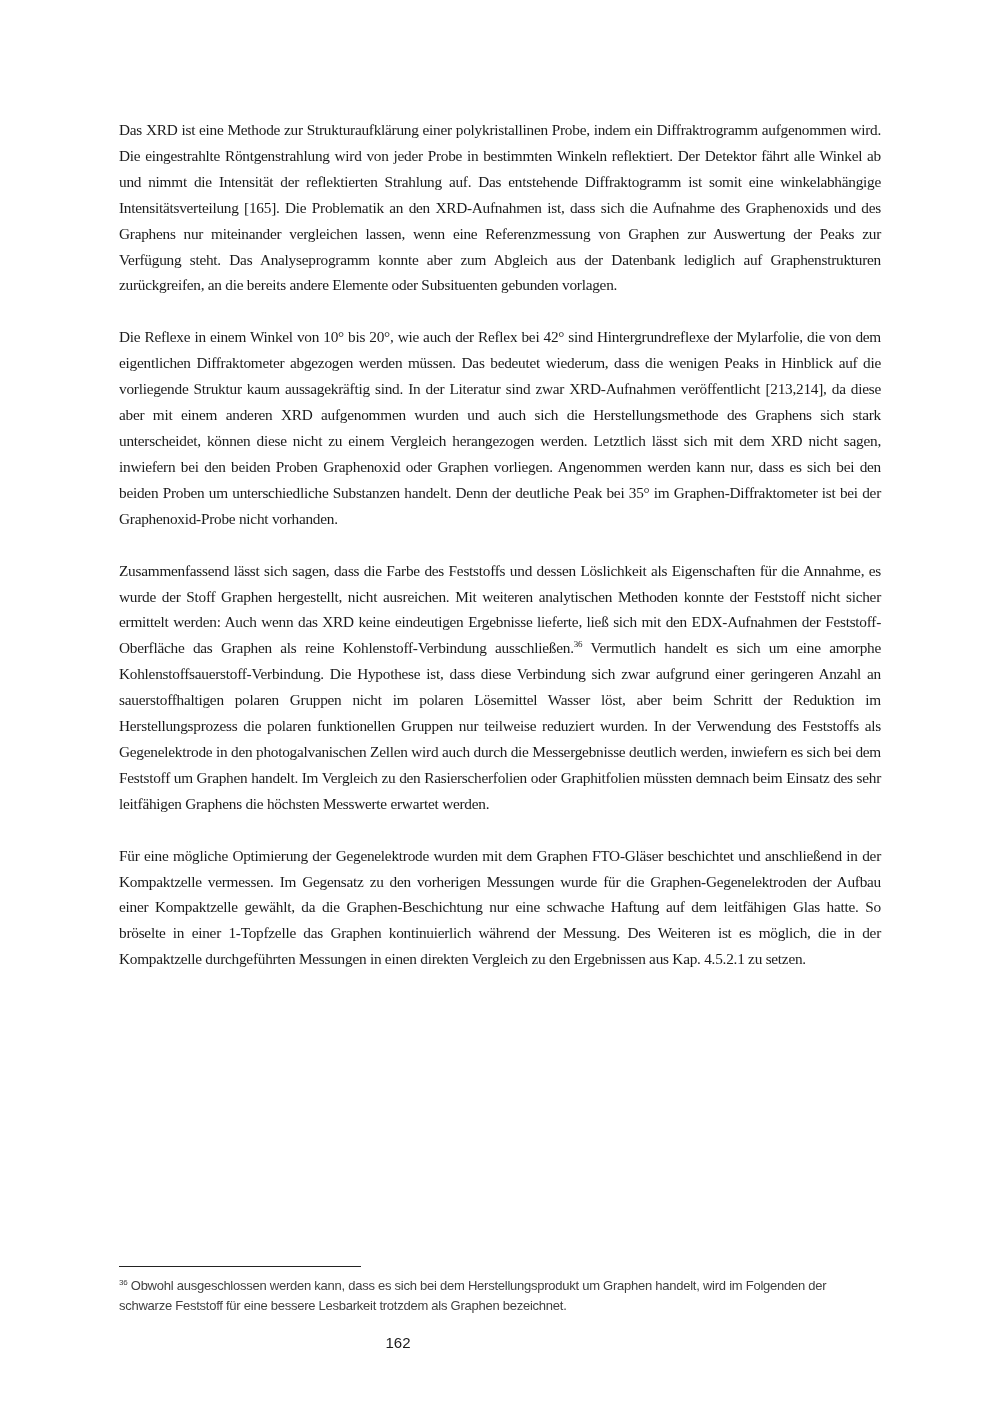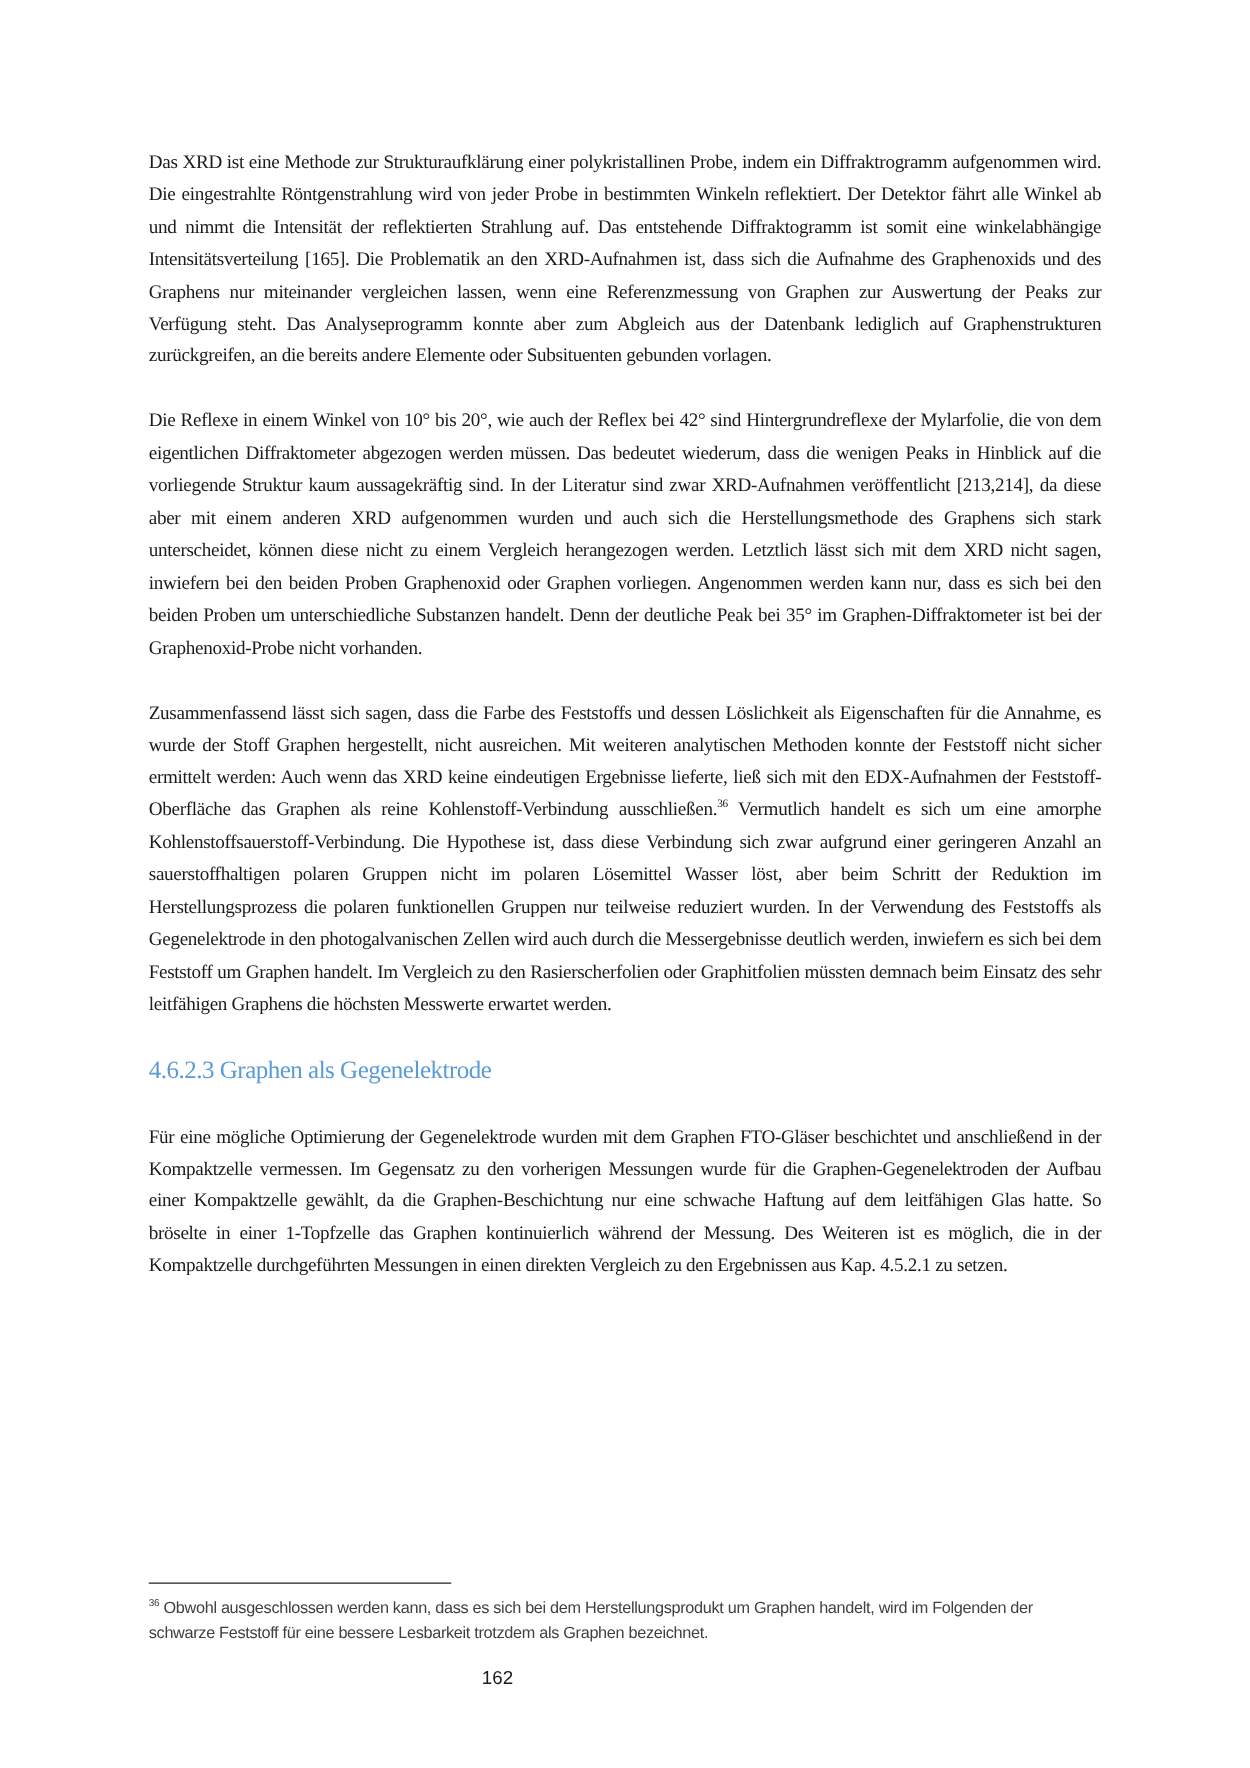--- a/index.html
+++ b/index.html
@@ -32,20 +32,19 @@
     font-family: "Liberation Sans", sans-serif; font-size: 15px; color: #1a1a1a;
   }
 </style>
 </head>
 <body>
 
 <div class="page">
   <p class="para">Das XRD ist eine Methode zur Strukturaufklärung einer polykristallinen Probe, indem ein Diffraktrogramm aufgenommen wird. Die eingestrahlte Röntgenstrahlung wird von jeder Probe in bestimmten Winkeln reflektiert. Der Detektor fährt alle Winkel ab und nimmt die Intensität der reflektierten Strahlung auf. Das entstehende Diffraktogramm ist somit eine winkelabhängige Intensitätsverteilung [165]. Die Problematik an den XRD-Aufnahmen ist, dass sich die Aufnahme des Graphenoxids und des Graphens nur miteinander vergleichen lassen, wenn eine Referenzmessung von Graphen zur Auswertung der Peaks zur Verfügung steht. Das Analyseprogramm konnte aber zum Abgleich aus der Datenbank lediglich auf Graphenstrukturen zurückgreifen, an die bereits andere Elemente oder Subsituenten gebunden vorlagen.</p>
   <p class="para">Die Reflexe in einem Winkel von 10° bis 20°, wie auch der Reflex bei 42° sind Hintergrundreflexe der Mylarfolie, die von dem eigentlichen Diffraktometer abgezogen werden müssen. Das bedeutet wiederum, dass die wenigen Peaks in Hinblick auf die vorliegende Struktur kaum aussagekräftig sind. In der Literatur sind zwar XRD-Aufnahmen veröffentlicht [213,214], da diese aber mit einem anderen XRD aufgenommen wurden und auch sich die Herstellungsmethode des Graphens sich stark unterscheidet, können diese nicht zu einem Vergleich herangezogen werden. Letztlich lässt sich mit dem XRD nicht sagen, inwiefern bei den beiden Proben Graphenoxid oder Graphen vorliegen. Angenommen werden kann nur, dass es sich bei den beiden Proben um unterschiedliche Substanzen handelt. Denn der deutliche Peak bei 35° im Graphen-Diffraktometer ist bei der Graphenoxid-Probe nicht vorhanden.</p>
   <p class="para"><span>Zusammenfassend lässt sich sagen, dass die Farbe des Feststoffs und dessen Löslichkeit als Eigenschaften für die Annahme, es wurde der Stoff Graphen hergestellt, nicht ausreichen. Mit weiteren analytischen Methoden konnte der Feststoff nicht sicher ermittelt werden: Auch wenn das XRD keine eindeutigen Ergebnisse lieferte, ließ sich mit den EDX-Aufnahmen der Feststoff-Oberfläche das Graphen als reine Kohlenstoff-Verbindung ausschließen.</span><sup>36</sup><span> Vermutlich handelt es sich um eine amorphe Kohlenstoffsauerstoff-Verbindung. Die Hypothese ist, dass diese Verbindung sich zwar aufgrund einer geringeren Anzahl an sauerstoffhaltigen polaren Gruppen nicht im polaren Lösemittel Wasser löst, aber beim Schritt der Reduktion im Herstellungsprozess die polaren funktionellen Gruppen nur teilweise reduziert wurden. In der Verwendung des Feststoffs als Gegenelektrode in den photogalvanischen Zellen wird auch durch die Messergebnisse deutlich werden, inwiefern es sich bei dem Feststoff um Graphen handelt. Im Vergleich zu den Rasierscherfolien oder Graphitfolien müssten demnach beim Einsatz des sehr leitfähigen Graphens die höchsten Messwerte erwartet werden.</span></p>
-  <h3 class="heading">4.6.2.3 Graphen als Gegenelektrode</h3>
   <p class="para">Für eine mögliche Optimierung der Gegenelektrode wurden mit dem Graphen FTO-Gläser beschichtet und anschließend in der Kompaktzelle vermessen. Im Gegensatz zu den vorherigen Messungen wurde für die Graphen-Gegenelektroden der Aufbau einer Kompaktzelle gewählt, da die Graphen-Beschichtung nur eine schwache Haftung auf dem leitfähigen Glas hatte. So bröselte in einer 1-Topfzelle das Graphen kontinuierlich während der Messung. Des Weiteren ist es möglich, die in der Kompaktzelle durchgeführten Messungen in einen direkten Vergleich zu den Ergebnissen aus Kap. 4.5.2.1 zu setzen.</p>
 </div>
 
 <div class="footnote-rule"></div>
 <div class="footnote"><sup>36</sup><span> Obwohl ausgeschlossen werden kann, dass es sich bei dem Herstellungsprodukt um Graphen handelt, wird im Folgenden der schwarze Feststoff für eine bessere Lesbarkeit trotzdem als Graphen bezeichnet.</span></div>
 
 <div class="page-number">162</div>
 
 </body></html>

